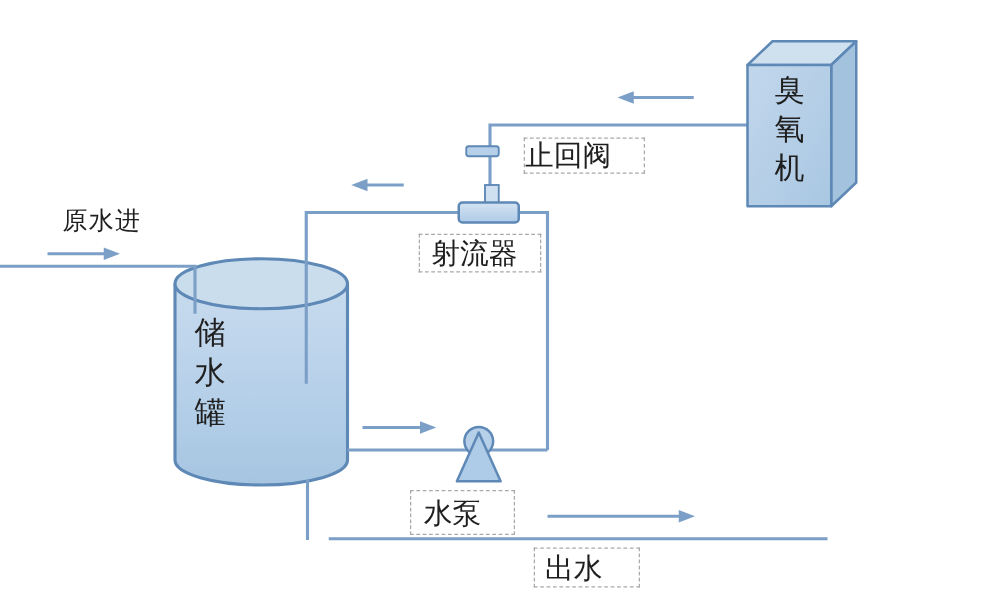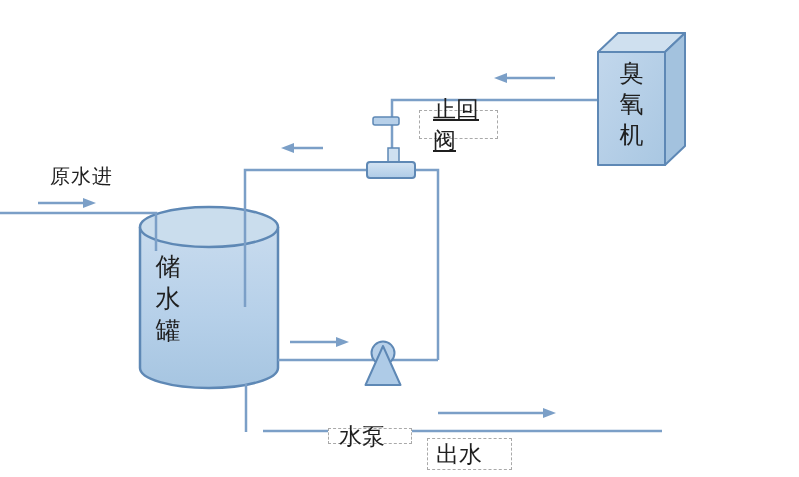--- a/index.html
+++ b/index.html
@@ -125,20 +125,21 @@
   <div class="txt plain-label" style="left:50px;top:163px;">原水进</div>
 
   <div class="txt tank-label" style="left:148px;top:250px;width:40px;">储
 水
 罐</div>
 
   <div class="txt v-label" style="left:598px;top:57px;width:67px;">臭
 氧
 机</div>
 
-  <div class="lbl-box" style="left:419px;top:110px;width:79px;height:29px;padding-left:13px;text-decoration:underline;">止回阀</div>
+  <div class="lbl-box" style="left:419px;top:110px;width:97px;height:29px;">止回阀</div>
 
+  <div class="lbl-box" style="left:335px;top:187px;width:98px;height:31px;padding-left:9px;">射流器</div>
 
-  <div class="lbl-box" style="left:328px;top:392px;width:84px;height:16px;padding-left:10px;margin-top:36px;">水泵</div>
+  <div class="lbl-box" style="left:328px;top:392px;width:84px;height:36px;padding-left:10px;">水泵</div>
 
   <div class="lbl-box" style="left:427px;top:438px;width:85px;height:32px;padding-left:8px;text-align:right;">出水</div>
 
 </div>
 
 </body></html>

